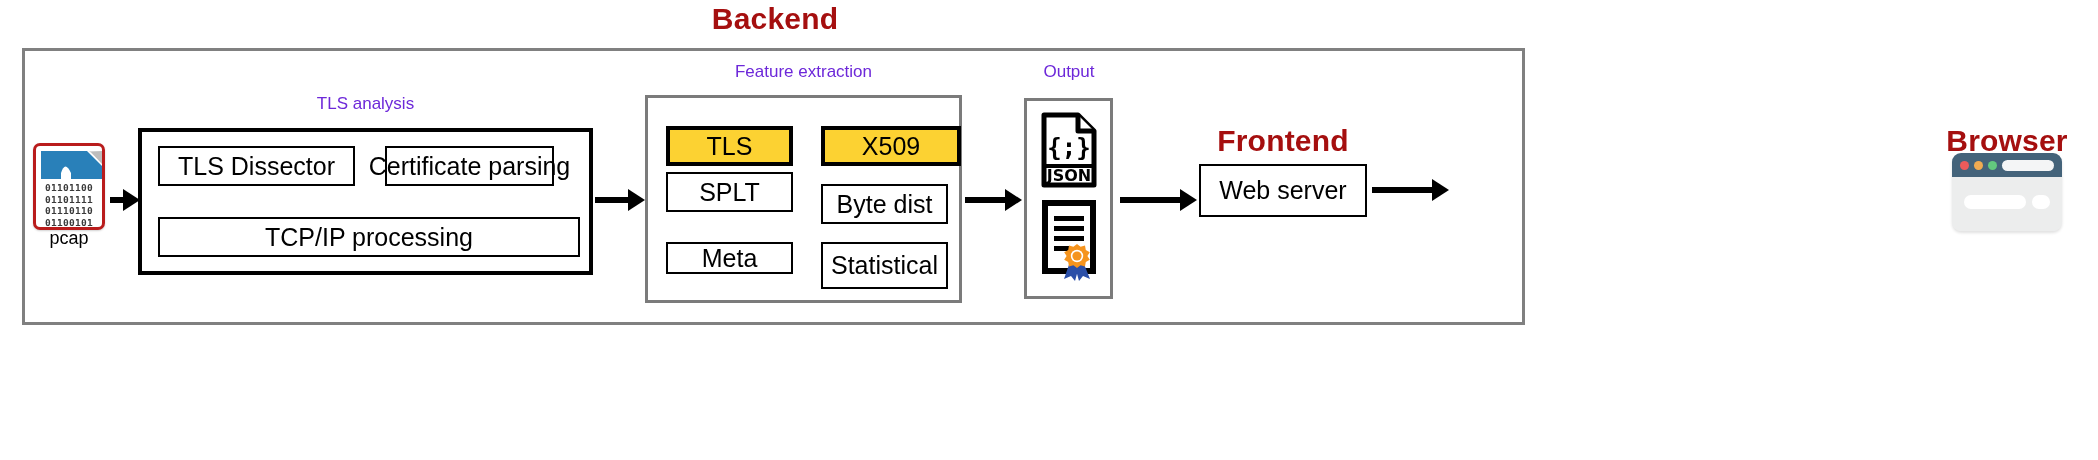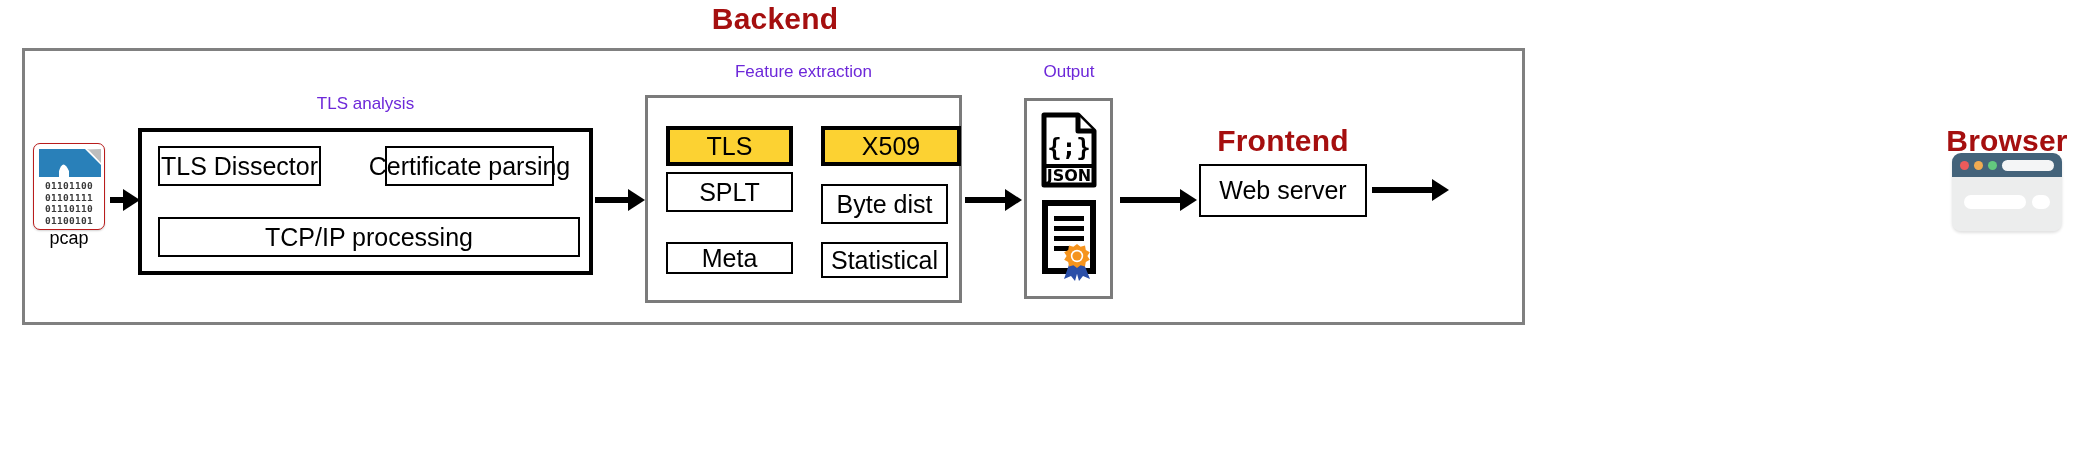--- a/index.html
+++ b/index.html
@@ -53,21 +53,21 @@
   }
   .arrow .head{
     position:absolute;top:50%;transform:translateY(-50%);
     width:0;height:0;border-top:11px solid transparent;
     border-bottom:11px solid transparent;border-left:17px solid #000;
   }
 
   
   #pcap-icon{
     left:33px;top:143px;width:72px;height:87px;
-    background:#fff;border:1px solid #b91c1c;border-radius:7px;
+    background:#fff;border:3px solid #b91c1c;border-radius:7px;
     box-shadow:0 1px 2px rgba(0,0,0,.18);box-sizing:border-box;overflow:hidden;
   }
   #pcap-icon .shark{
     position:absolute;left:5px;top:5px;width:62px;height:28px;overflow:hidden;
   }
   #pcap-icon .bin{
     position:absolute;left:0;top:36px;width:100%;
     font-family:"DejaVu Sans Mono","Liberation Mono",monospace;
     font-size:9.5px;font-weight:bold;line-height:11.6px;
     color:#3a3a3a;text-align:center;letter-spacing:.3px;
@@ -133,21 +133,21 @@
 
 <div class="abs arrow" style="left:110px;top:200px;width:30px;">
   <div class="shaft" style="width:15px;"></div>
   <div class="head" style="left:13px;"></div>
 </div>
 
 <div class="abs blk-title" style="left:138px;top:94px;width:455px;">TLS analysis</div>
 
 <div class="abs" id="tls-analysis-box"></div>
 
-<div class="abs node thin" style="left:158px;top:146px;width:163px;height:40px;">
+<div class="abs node thin" style="left:158px;top:146px;width:197px;height:40px;">
   <span>TLS Dissector</span>
 </div>
 
 <div class="abs node thin" style="left:385px;top:146px;width:169px;height:40px;">
   <span>Certificate parsing</span>
 </div>
 
 <div class="abs node thin" style="left:158px;top:217px;width:422px;height:40px;">
   <span>TCP/IP processing</span>
 </div>
@@ -170,21 +170,21 @@
 <div class="abs node thin" style="left:666px;top:242px;width:127px;height:32px;">
   <span>Meta</span>
 </div>
 
 <div class="abs node hl" style="left:821px;top:126px;width:140px;height:40px;">
   <span>X509</span>
 </div>
 <div class="abs node thin" style="left:821px;top:184px;width:127px;height:40px;">
   <span>Byte dist</span>
 </div>
-<div class="abs node thin" style="left:821px;top:242px;width:127px;height:36px;">
+<div class="abs node thin" style="left:821px;top:242px;width:127px;height:47px;">
   <span>Statistical</span>
 </div>
 
 <div class="abs arrow" style="left:965px;top:200px;width:58px;">
   <div class="shaft" style="width:42px;"></div>
   <div class="head" style="left:40px;"></div>
 </div>
 
 <div class="abs blk-title" style="left:1000px;top:62px;width:138px;">Output</div>
 

